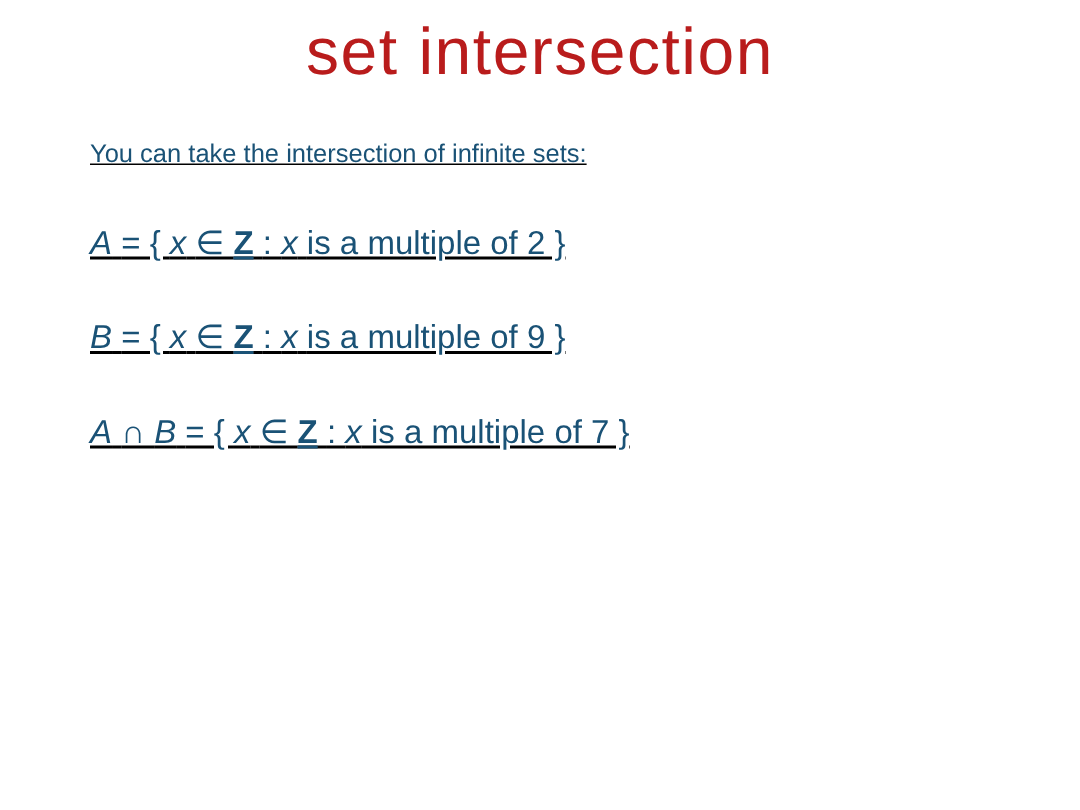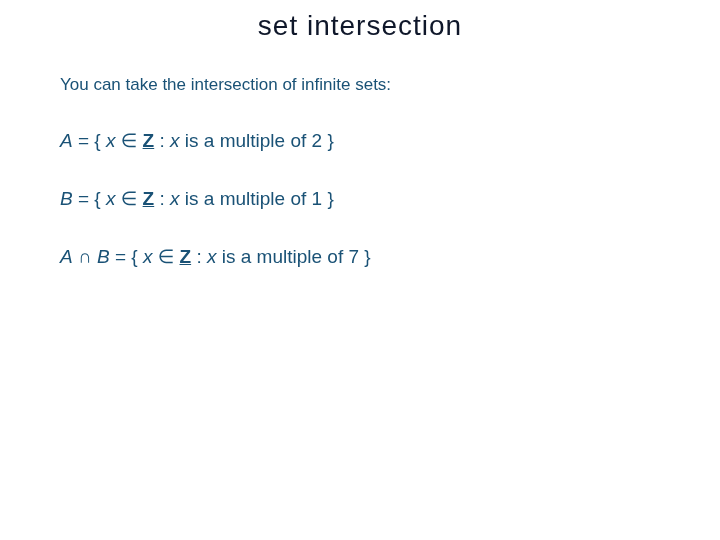--- a/index.html
+++ b/index.html
@@ -23,39 +23,40 @@
       padding: 0 60px;
     }
 
     .title-section {
       text-align: center;
       padding-top: 10px;
       padding-bottom: 20px;
     }
 
     .page-title {
-      font-size: 28px;
-      color: #0f172a;
+      font-size: 44px;
+      color: #b91c1c;
       font-weight: normal;
       letter-spacing: 1px;
     }
 
     .content-section {
       padding-top: 10px;
+      text-decoration: underline;
     }
 
     .intro-text {
       font-size: 17px;
       color: #1a5276;
       margin-bottom: 28px;
       line-height: 1.5;
     }
 
     .math-line {
-      font-size: 19px;
+      font-size: 22px;
       color: #1a5276;
       margin-bottom: 28px;
       line-height: 1.6;
     }
 
     .math-line .set-letter {
       font-style: italic;
       color: #1a5276;
     }
 
@@ -96,21 +97,21 @@
     </div>
 
     <div class="math-line">
       <span class="set-letter">B</span>
       <span> = { </span>
       <span class="x-var">x</span>
       <span> ∈ </span>
       <span class="bold-Z">Z</span>
       <span> : </span>
       <span class="x-var">x</span>
-      <span> is a multiple of 1 }</span>
+      <span> is a multiple of 9 }</span>
     </div>
 
     <div class="math-line">
       <span class="set-letter">A</span>
       <span> ∩ </span>
       <span class="set-letter">B</span>
       <span> = { </span>
       <span class="x-var">x</span>
       <span> ∈ </span>
       <span class="bold-Z">Z</span>

